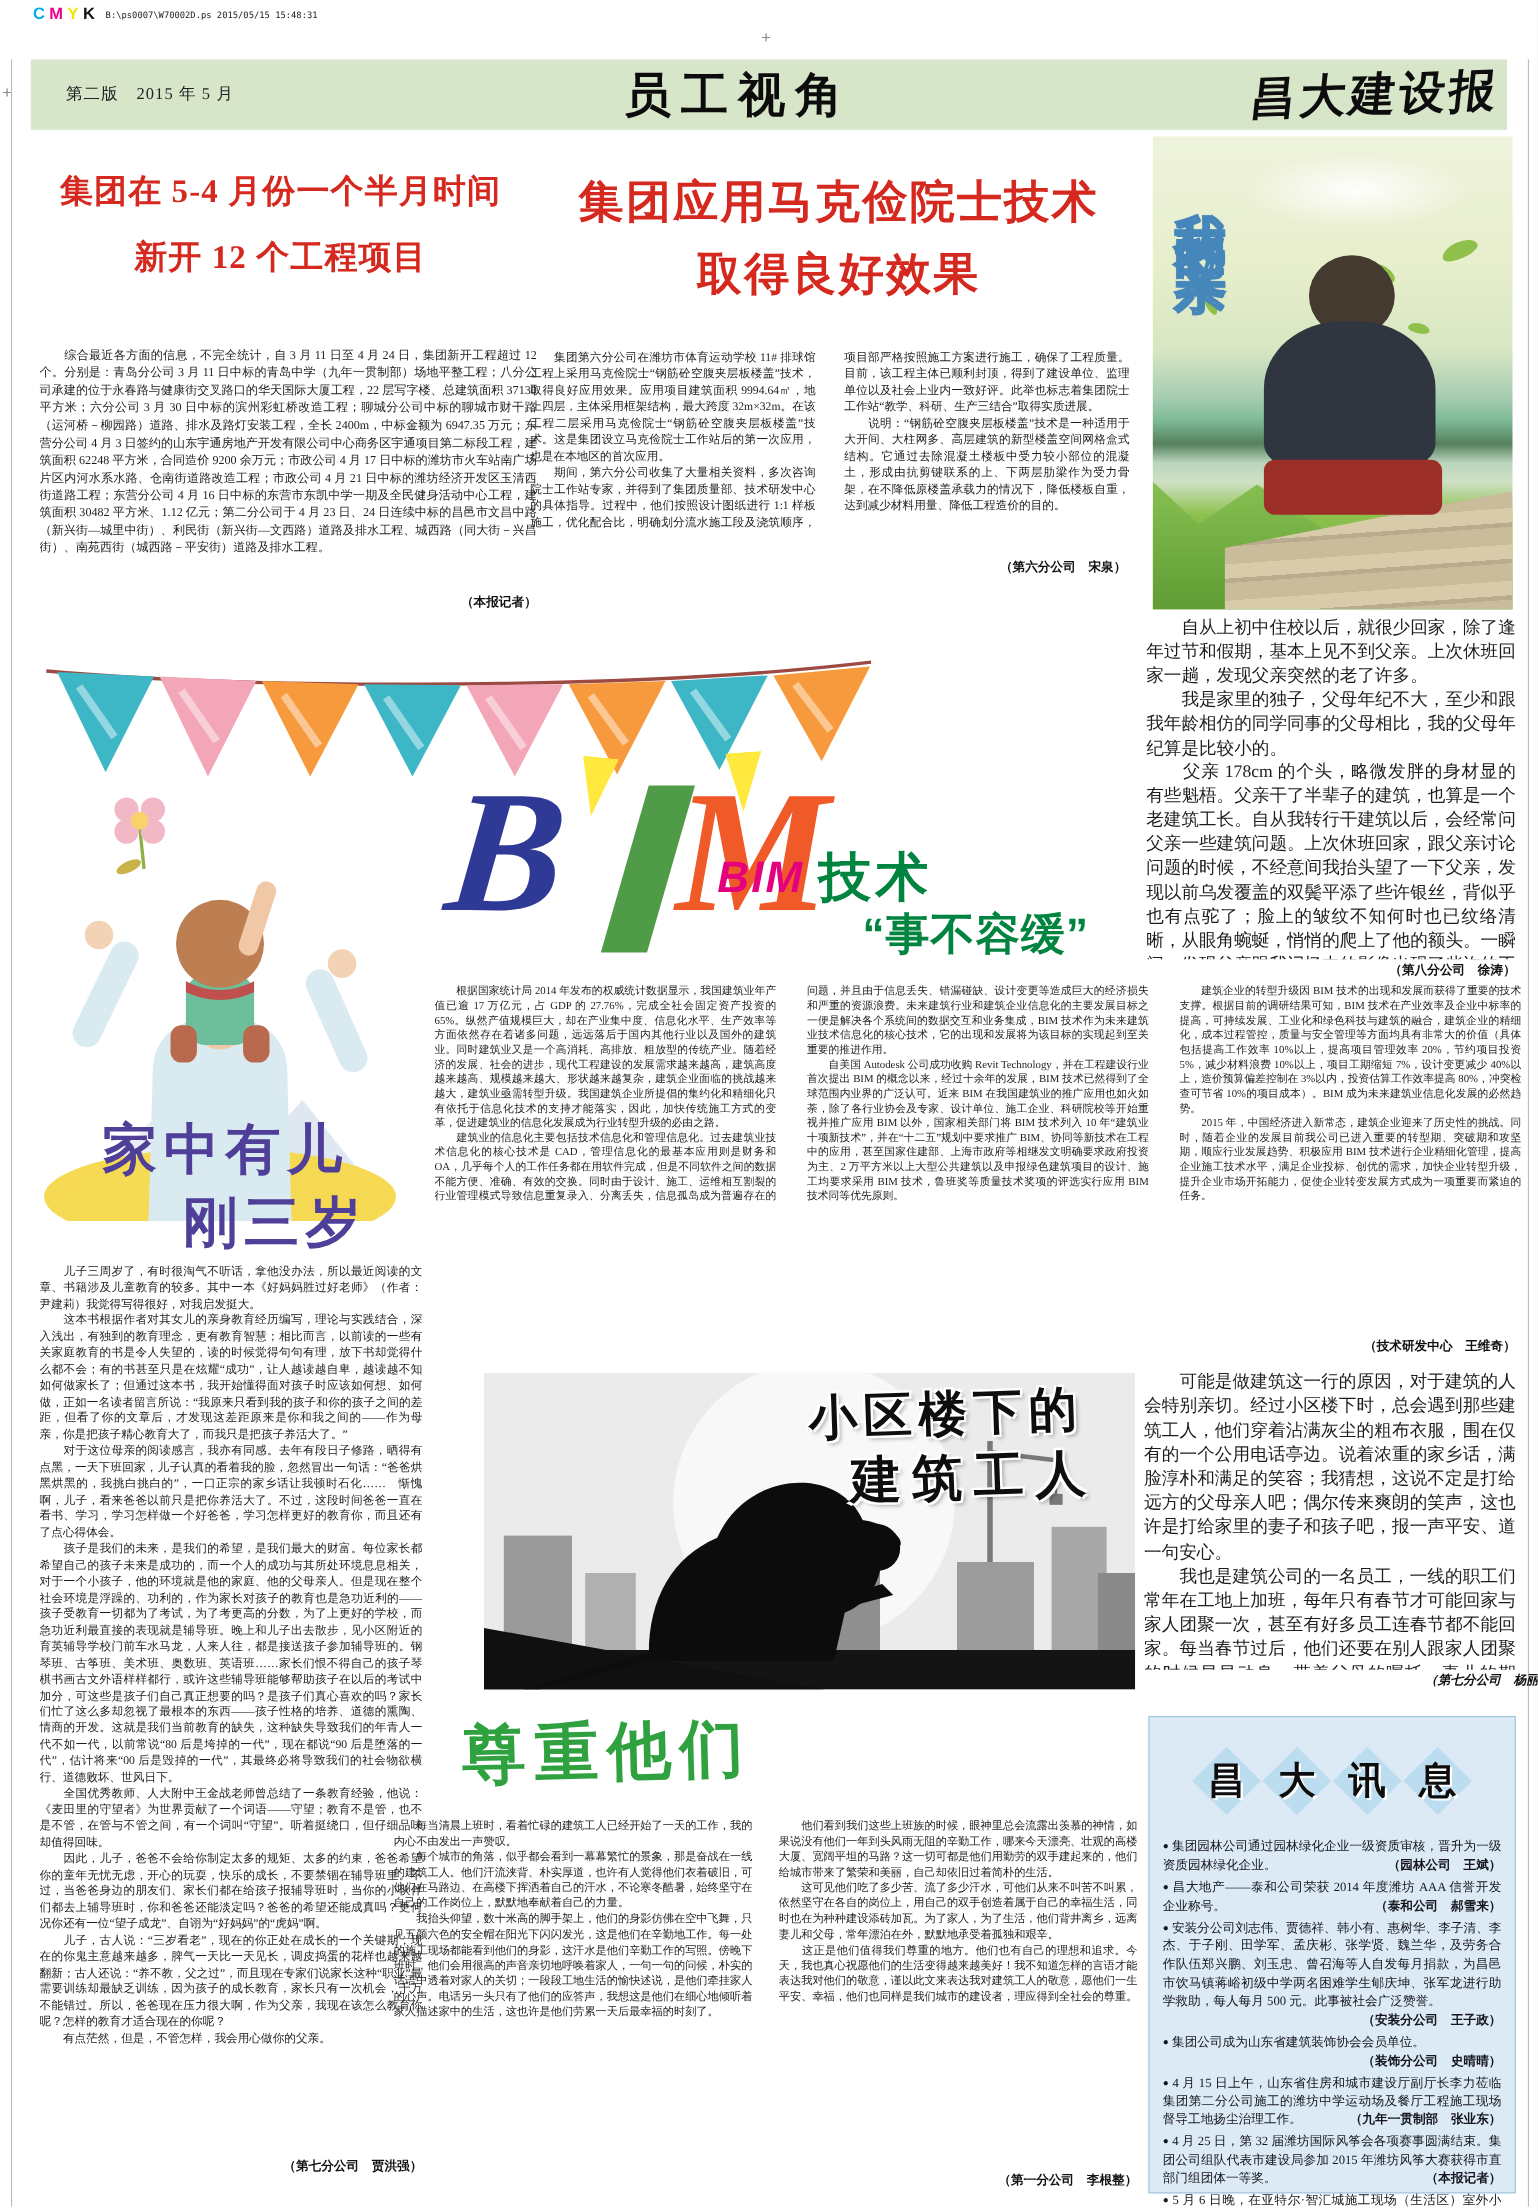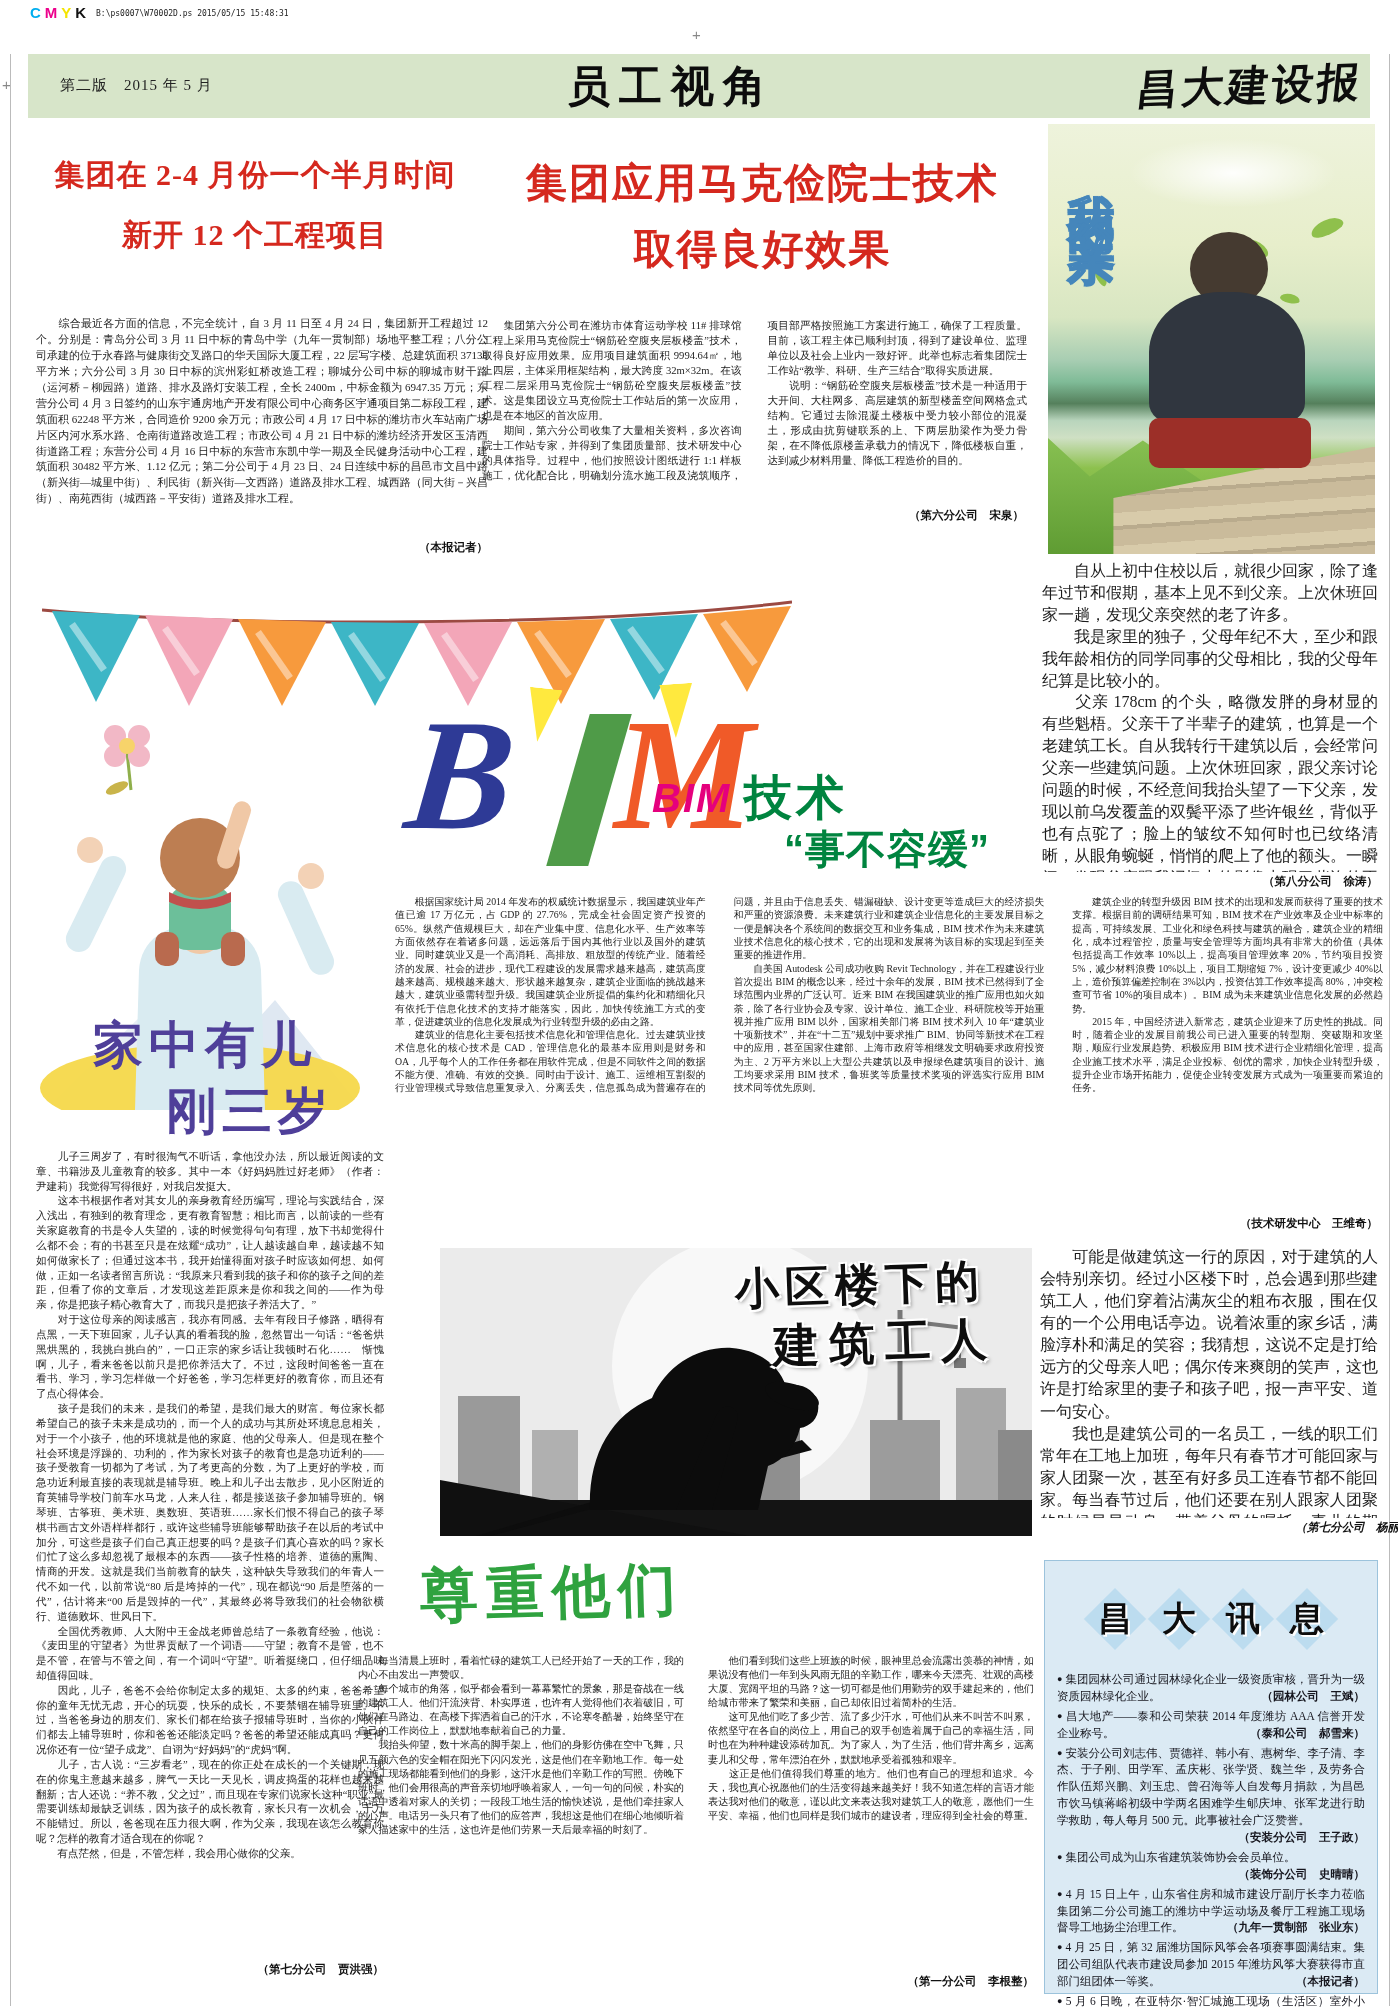--- a/index.html
+++ b/index.html
@@ -91,21 +91,21 @@
   <div class="abs regcross" style="left:692px;top:26px;">+</div>
   <div class="abs regcross" style="left:2px;top:76px;">+</div>
   <div class="abs rule-v" style="left:10px;"></div>
   <div class="abs rule-v" style="left:1389px;"></div>
 
   <div class="abs banner"></div>
   <div class="abs edition">第二版　2015 年 5 月</div>
   <div class="abs section-title">员工视角</div>
   <div class="abs masthead">昌大建设报</div>
 
-  <div class="abs hl hl-a1" style="left:30px;top:158px;width:450px;">集团在 2-4 月份一个半月时间</div>
+  <div class="abs hl hl-a1" style="left:30px;top:158px;width:450px;">集团在 5-4 月份一个半月时间</div>
   <div class="abs hl hl-a1" style="left:30px;top:218px;width:450px;">新开 12 个工程项目</div>
   <div class="abs body-txt" style="left:36px;top:316px;width:452px;height:226px;font-size:11px;line-height:1.45;">　　综合最近各方面的信息，不完全统计，自 3 月 11 日至 4 月 24 日，集团新开工程超过 12 个。分别是：青岛分公司 3 月 11 日中标的青岛中学（九年一贯制部）场地平整工程；八分公司承建的位于永春路与健康街交叉路口的华天国际大厦工程，22 层写字楼、总建筑面积 37130 平方米；六分公司 3 月 30 日中标的滨州彩虹桥改造工程；聊城分公司中标的聊城市财干路（运河桥－柳园路）道路、排水及路灯安装工程，全长 2400m，中标金额为 6947.35 万元；东营分公司 4 月 3 日签约的山东宇通房地产开发有限公司中心商务区宇通项目第二标段工程，建筑面积 62248 平方米，合同造价 9200 余万元；市政公司 4 月 17 日中标的潍坊市火车站南广场片区内河水系水路、仓南街道路改造工程；市政公司 4 月 21 日中标的潍坊经济开发区玉清西街道路工程；东营分公司 4 月 16 日中标的东营市东凯中学一期及全民健身活动中心工程，建筑面积 30482 平方米、1.12 亿元；第二分公司于 4 月 23 日、24 日连续中标的昌邑市文昌中路（新兴街—城里中街）、利民街（新兴街—文西路）道路及排水工程、城西路（同大街－兴昌街）、南苑西街（城西路－平安街）道路及排水工程。</div>
   <div class="abs byline" style="left:36px;top:540px;width:452px;">（本报记者）</div>
 
   <div class="abs hl hl-a2" style="left:490px;top:160px;width:545px;">集团应用马克俭院士技术</div>
   <div class="abs hl hl-a2" style="left:490px;top:226px;width:545px;">取得良好效果</div>
   <div class="abs body-txt cols2" style="left:482px;top:318px;width:545px;height:192px;font-size:10.6px;line-height:1.42;">　　集团第六分公司在潍坊市体育运动学校 11# 排球馆工程上采用马克俭院士“钢筋砼空腹夹层板楼盖”技术，取得良好应用效果。应用项目建筑面积 9994.64㎡，地上四层，主体采用框架结构，最大跨度 32m×32m。在该工程二层采用马克俭院士“钢筋砼空腹夹层板楼盖”技术。这是集团设立马克俭院士工作站后的第一次应用，也是在本地区的首次应用。
 　　期间，第六分公司收集了大量相关资料，多次咨询院士工作站专家，并得到了集团质量部、技术研发中心的具体指导。过程中，他们按照设计图纸进行 1:1 样板施工，优化配合比，明确划分流水施工段及浇筑顺序，项目部严格按照施工方案进行施工，确保了工程质量。目前，该工程主体已顺利封顶，得到了建设单位、监理单位以及社会上业内一致好评。此举也标志着集团院士工作站“教学、科研、生产三结合”取得实质进展。
 　　说明：“钢筋砼空腹夹层板楼盖”技术是一种适用于大开间、大柱网多、高层建筑的新型楼盖空间网格盒式结构。它通过去除混凝土楼板中受力较小部位的混凝土，形成由抗剪键联系的上、下两层肋梁作为受力骨架，在不降低原楼盖承载力的情况下，降低楼板自重，达到减少材料用量、降低工程造价的目的。</div>
   <div class="abs byline" style="left:750px;top:508px;width:274px;">（第六分公司　宋泉）</div>

